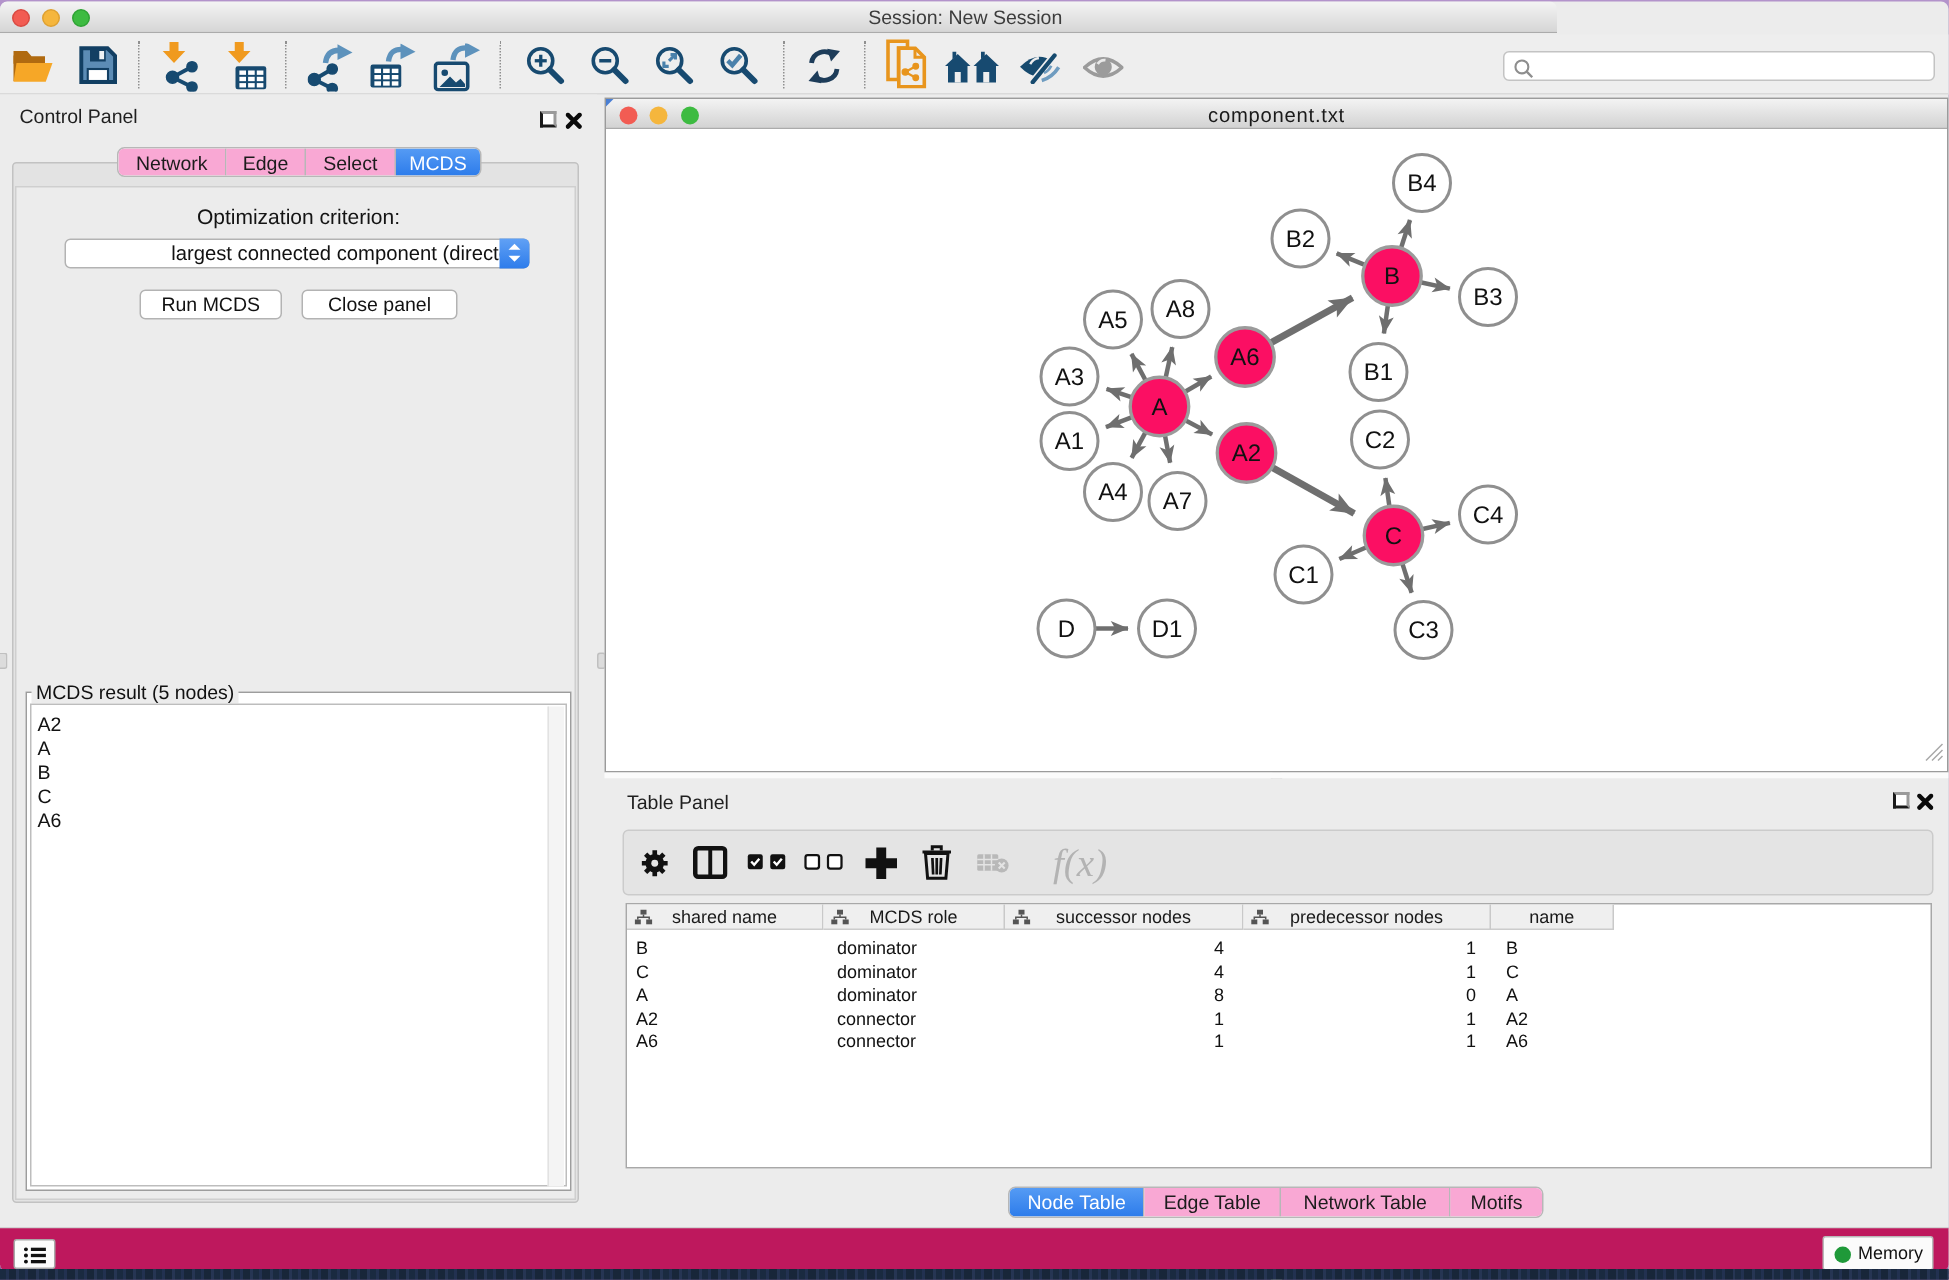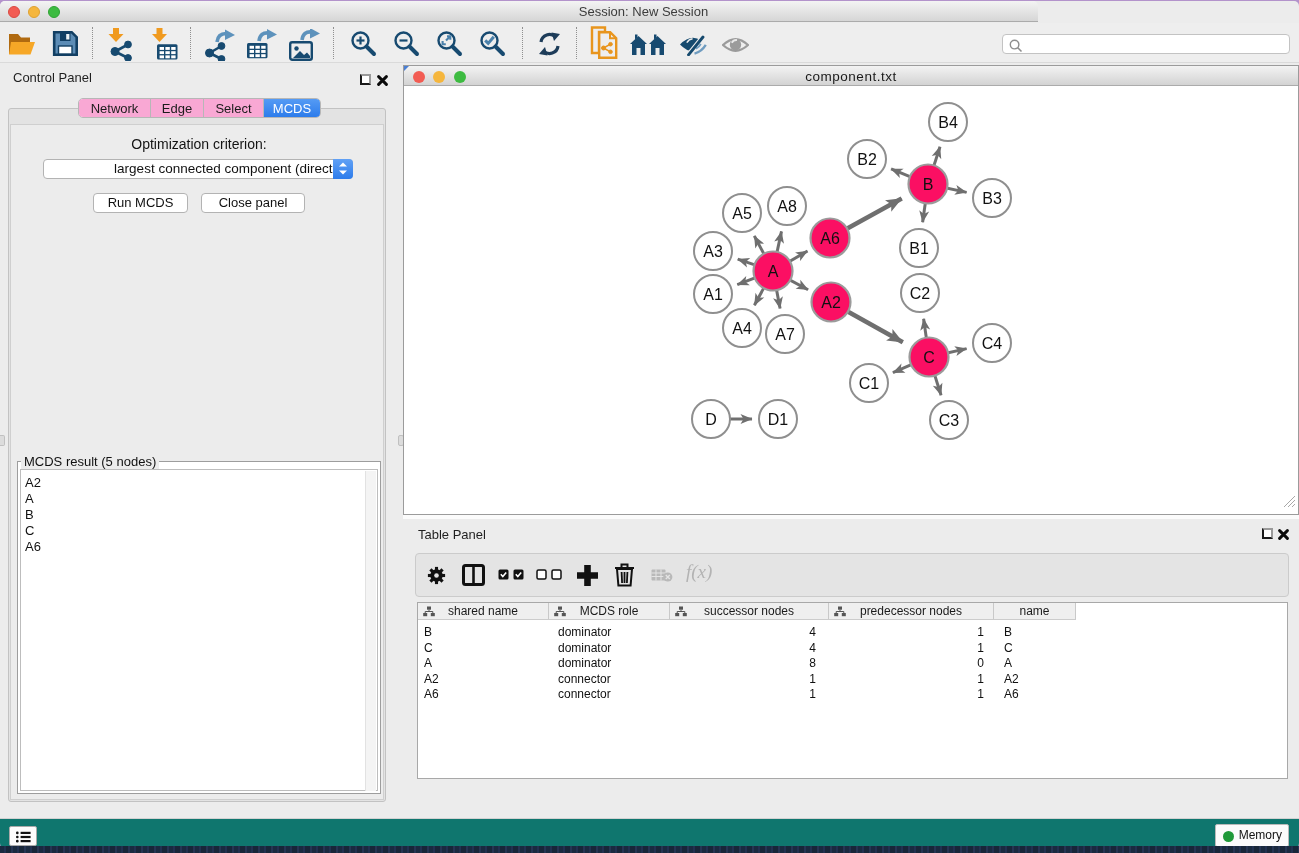--- a/index.html
+++ b/index.html
@@ -89,21 +89,21 @@
   #tp-toolbar { left:16px; top:34px; width:874px; height:44px; background:#e4e4e4;
      border:1px solid #cbcbcb; border-radius:4px; }
   #tp-table { left:18px; top:83px; width:871px; height:177px; background:#fff;
      border:1px solid #a8a8a8; }
   .th { position:absolute; top:0; height:17px; background:#efefef;
      border-right:1px solid #c9c9c9; border-bottom:1px solid #cccccc;
      font-size:12px; color:#1a1a1a; text-align:center; line-height:17px; }
   .td { position:absolute; font-size:12px; color:#111; height:15px; line-height:15px; }
 
   
-  #statusbar { left:0; top:817px; width:1299px; height:29px; background:#0f766e;
+  #statusbar { left:0; top:817px; width:1299px; height:29px; background:#be185d;
      border-top:1px solid #d2d2d2; border-radius:0 0 4px 4px; }
 </style>
 </head>
 <body>
 <div id="app">
   <div id="deskTop" class="abs"></div>
   <div id="mainwin" class="abs">
     <div id="titlebar" class="abs">
       <div class="tl t1"></div>
         <div class="tl t2"></div>
@@ -459,21 +459,21 @@
           <g stroke="#e4e4e4" stroke-width="1">
             <line x1="0.5" y1="4" x2="14.5" y2="4"></line>
             <line x1="0.5" y1="7.5" x2="14.5" y2="7.5"></line>
             <line x1="5" y1="0.5" x2="5" y2="11.5"></line>
             <line x1="10" y1="0.5" x2="10" y2="11.5"></line>
           </g>
           <circle cx="16.8" cy="8" r="4.6" fill="#b9b9b9"></circle>
           <path d="M14.8,6 l4,4 M18.8,6 l-4,4" stroke="#e4e4e4" stroke-width="1.4"></path>
         </svg>
 
-        <div class="abs" style="left:270px;top:7px;font-family:'Liberation Serif',serif;font-style:italic;font-size:19px;color:#b3b3b3">f(x)</div>
+        <div class="abs" style="left:286px;top:7px;font-family:'Liberation Serif',serif;font-style:italic;font-size:26px;color:#b3b3b3">f(x)</div>
       </div>
       <div id="tp-table" class="abs">
         <div class="th" style="left:0px;width:131px"><svg class="hico" width="12" height="11" viewBox="0 0 12 11" style="position:absolute;left:5px;top:3px">
               <rect x="4" y="0.5" width="4" height="3.2" fill="#555"></rect>
               <rect x="0.2" y="7" width="4" height="3.2" fill="#555"></rect>
               <rect x="7.8" y="7" width="4" height="3.2" fill="#555"></rect>
               <path d="M6,3.7 v1.8 M2.2,7 v-1.5 h7.6 V7" fill="none" stroke="#555" stroke-width="1"></path>
             </svg>shared name</div>
         <div class="th" style="left:131px;width:121px"><svg class="hico" width="12" height="11" viewBox="0 0 12 11" style="position:absolute;left:5px;top:3px">
               <rect x="4" y="0.5" width="4" height="3.2" fill="#555"></rect>
@@ -515,20 +515,26 @@
 <div class="td" style="left:252px;top:68.5px;width:146px;text-align:right">1</div>
 <div class="td" style="left:411px;top:68.5px;width:155px;text-align:right">1</div>
 <div class="td" style="left:586px;top:68.5px">A2</div>
 <div class="td" style="left:6px;top:84.0px">A6</div>
 <div class="td" style="left:140px;top:84.0px">connector</div>
 <div class="td" style="left:252px;top:84.0px;width:146px;text-align:right">1</div>
 <div class="td" style="left:411px;top:84.0px;width:155px;text-align:right">1</div>
 <div class="td" style="left:586px;top:84.0px">A6</div>
 </div>
       </div>
+      <div class="tabset" style="left:273px;top:272px;width:357px;height:21px">
+        <div class="tab sel" style="width:91px;line-height:20px;font-size:13px">Node Table</div>
+        <div class="tab" style="width:91px;line-height:20px;font-size:13px">Edge Table</div>
+        <div class="tab" style="width:114px;line-height:20px;font-size:13px">Network Table</div>
+        <div class="tab" style="width:61px;line-height:20px;font-size:13px">Motifs</div>
+      </div>
     </div>
     <div id="statusbar" class="abs">
       <div class="abs" style="left:9px;top:7px;width:28px;height:20px;background:#fcfcfc;border:1px solid #a9a9a9;border-radius:2px">
         <svg style="position:absolute;left:6px;top:3.5px" width="15" height="12" viewBox="0 0 15 12">
           <g fill="#111">
             <rect x="0" y="0.6" width="2.6" height="2.6" rx="1.2"></rect>
             <rect x="0" y="4.7" width="2.6" height="2.6" rx="1.2"></rect>
             <rect x="0" y="8.8" width="2.6" height="2.6" rx="1.2"></rect>
             <rect x="4.6" y="0.8" width="10" height="2.2"></rect>
             <rect x="4.6" y="4.9" width="10" height="2.2"></rect>

